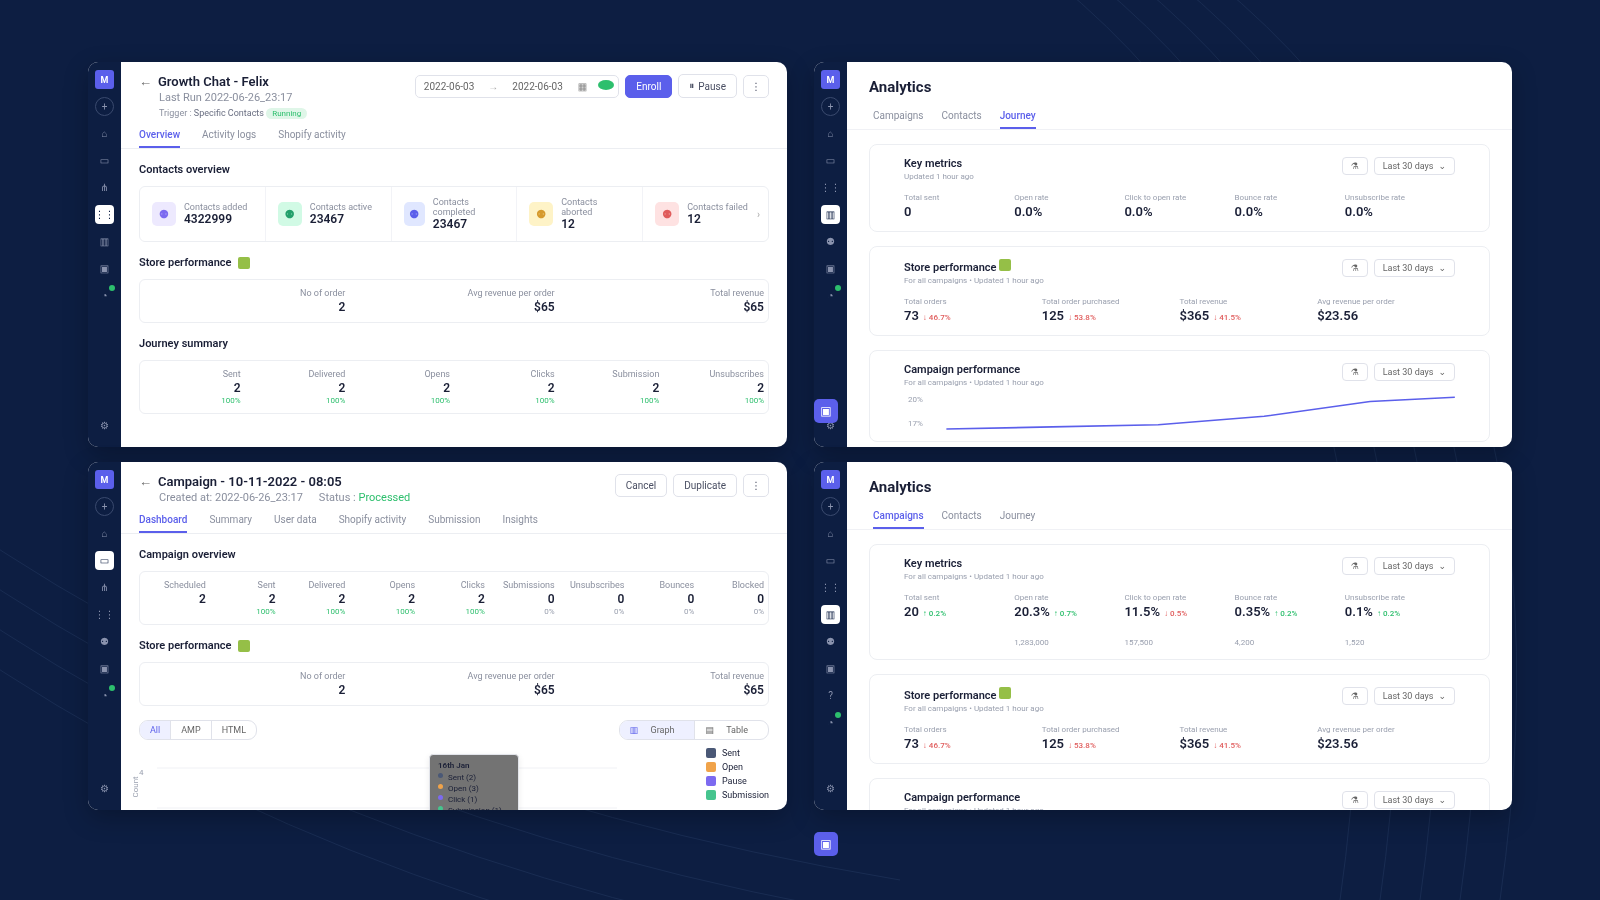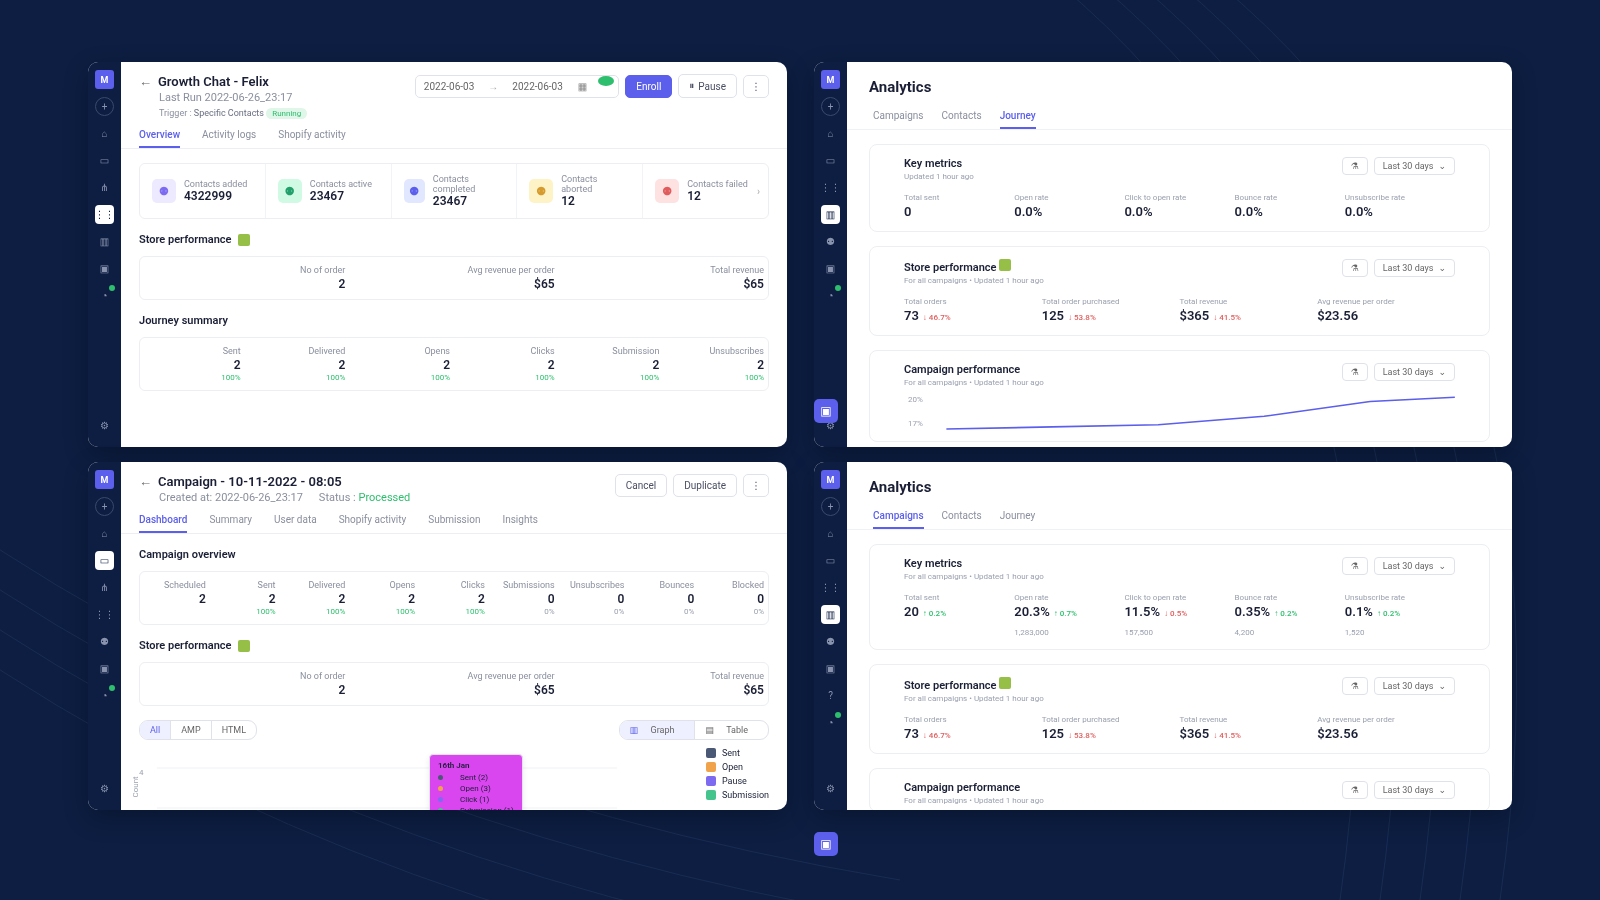--- a/index.html
+++ b/index.html
@@ -21,21 +21,21 @@
 .hdr{display:flex;align-items:flex-start;justify-content:space-between;padding:12px 18px 0}
 .back-row{display:flex;align-items:center;gap:6px;font-weight:600;font-size:13px}
 .sub{font-size:11px;color:#8a8f9e;margin-top:2px;margin-left:20px}
 .trig-row{font-size:9px;color:#8a8f9e;margin-top:4px;margin-left:20px}
 .pill{display:inline-block;padding:1px 6px;border-radius:8px;font-size:8px}
 .pill.green{background:#dff6e8;color:#2dbf6d}
 .hdr-actions{display:flex;gap:6px;align-items:center}
 .btn{border:1px solid #e0e2ea;border-radius:5px;padding:5px 10px;font-size:10px;background:#fff;color:#4a4f63;display:flex;align-items:center;gap:4px}
 .btn.purple{background:#5b5feb;color:#fff;border-color:#5b5feb}
 .btn.icon{padding:5px 7px}
-.date-group{display:flex;border:1px solid #e0e2ea;border-radius:5px;overflow:hidden}
+.date-group{display:flex;align-items:center;border:1px solid #e0e2ea;border-radius:5px;overflow:hidden}
 .date-group span{padding:5px 8px;font-size:10px;color:#666}
 .date-group .arrow{padding:5px 6px;color:#aaa}
 .date-group .cal{padding:5px 7px;color:#888}
 .date-group .dot{width:5px;height:5px;background:#2dbf6d;border-radius:50%;margin:0 4px 2px}
 .tabs{display:flex;gap:22px;padding:10px 18px 0;border-bottom:1px solid #eceef2;font-size:10px}
 .tab{padding-bottom:6px;color:#8a8f9e;cursor:pointer}
 .tab.active{color:#5b5feb;border-bottom:2px solid #5b5feb;font-weight:500}
 .section{padding:14px 18px 0}
 .sec-title{font-size:11px;font-weight:600;color:#1a1f36;margin-bottom:10px;display:flex;align-items:center;gap:6px}
 .shop-ico{width:12px;height:12px;background:#95bf47;border-radius:2px;display:inline-block}
@@ -66,35 +66,35 @@
 .km-sub{font-size:8px;color:#9aa0af;margin-top:2px}
 .km-controls{display:flex;gap:6px;align-items:center}
 .km-btn{border:1px solid #e0e2ea;border-radius:4px;padding:3px 8px;font-size:9px;color:#666;display:flex;align-items:center;gap:5px;background:#fff}
 .km-grid{display:flex;margin-top:12px}
 .km-cell{flex:1}
 .km-cell .kl{font-size:8px;color:#9aa0af}
 .km-cell .kv{font-size:13px;font-weight:600;margin-top:2px;display:flex;align-items:baseline;gap:4px}
 .km-cell .kd{font-size:8px;font-weight:500}
 .kd.up{color:#2dbf6d}
 .kd.down{color:#e05c5c}
-.km-cell .ks{font-size:8px;color:#9aa0af;margin-top:9px}
+.km-cell .ks{font-size:8px;color:#9aa0af;margin-top:19px}
 .chart-area{height:44px;position:relative;margin-top:6px}
 .chart-area svg{position:absolute;inset:0}
 .tick{font-size:8px;color:#9aa0af}
 .seg{display:flex;border:1px solid #e0e2ea;border-radius:9px;overflow:hidden}
 .seg span{padding:4px 10px;font-size:9px;color:#666}
 .seg span.active{background:#eef0ff;color:#5b5feb}
 .seg span+span{border-left:1px solid #e0e2ea}
 .chart2{position:relative;height:110px;margin-top:8px}
 .legend{position:absolute;right:0;top:0;font-size:9px}
 .legend .lrow{display:flex;align-items:center;gap:6px;margin-bottom:4px}
 .legend .sw{width:10px;height:10px;border-radius:2px}
-.tooltip{position:absolute;left:290px;top:6px;background:#d946ef;border:1px solid #e2e4ea;border-radius:4px;padding:6px 8px;font-size:8px;box-shadow:0 2px 6px rgba(0,0,0,.08);min-width:90px}
+.tooltip{position:absolute;left:290px;top:6px;background:#737373;border:1px solid #e2e4ea;border-radius:4px;padding:6px 8px;font-size:8px;box-shadow:0 2px 6px rgba(0,0,0,.08);min-width:90px}
 .tooltip .tt-title{font-weight:600;margin-bottom:3px}
-.tooltip .trow{display:flex;align-items:center;gap:17px;margin-bottom:2px}
+.tooltip .trow{display:flex;gap:5px;margin-bottom:2px}
 .tooltip .dot{width:5px;height:5px;border-radius:50%}
 .axis-y{position:absolute;left:0;font-size:8px;color:#9aa0af}
 .axis-lbl{position:absolute;left:-4px;top:50%;transform:rotate(-90deg) translateX(10px);transform-origin:left;font-size:8px;color:#9aa0af}
 .float-btn{position:absolute;width:24px;height:24px;background:#5b5feb;border-radius:5px;display:flex;align-items:center;justify-content:center;color:#fff;font-size:12px}
 </style>
 </head>
 <body>
 
 <svg class="bg-lines" viewBox="0 0 1600 900">
   <g stroke="#5b7aaa" stroke-width="1" fill="none">
@@ -156,20 +156,21 @@
         <div class="btn icon">⋮</div>
       </div>
     </div>
     <div class="tabs" id="p1-tabs">
           <span class="tab active">Overview</span>
           <span class="tab">Activity logs</span>
           <span class="tab">Shopify activity</span>
         </div>
 
     <div class="section">
+      <div class="sec-title">Contacts overview</div>
       <div class="cards" id="p1-contacts">
             <div class="card c1">
               <div class="cico">⚉</div>
               <div>
                 <div class="lbl">Contacts added</div>
                 <div class="val">4322999</div>
               </div>
             </div>
             <div class="card c2">
               <div class="cico">⚉</div>

